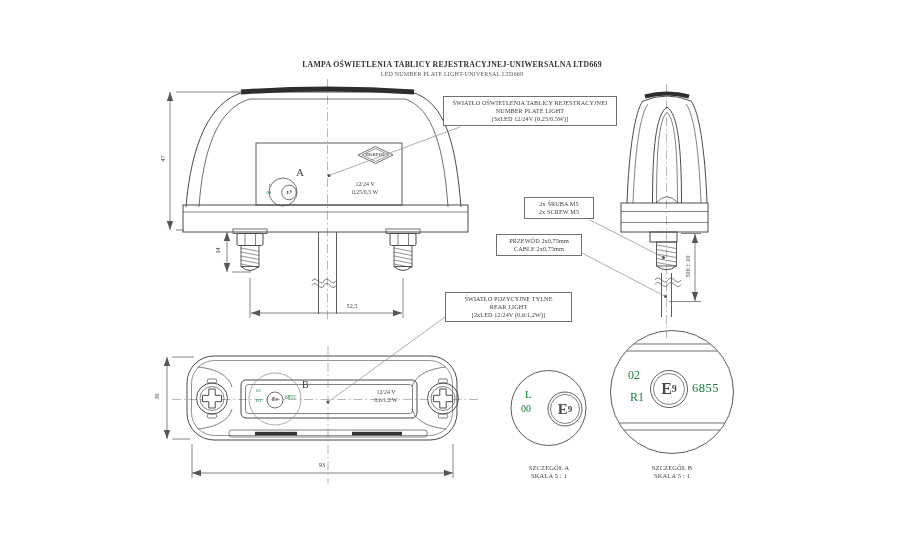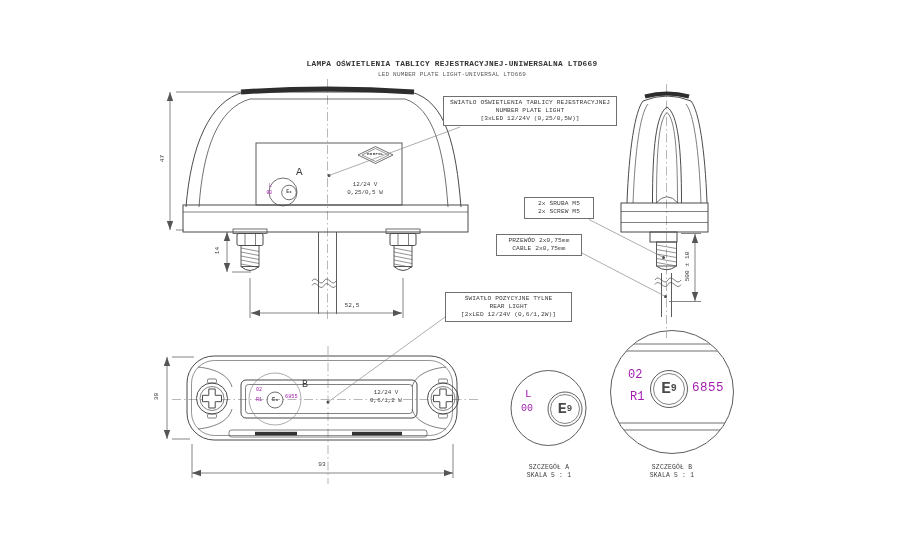--- a/index.html
+++ b/index.html
@@ -1,32 +1,32 @@
 <!DOCTYPE html>
 <html><head>
 <meta charset="utf-8">
 <style>
   html,body{margin:0;padding:0;background:#fff;}
   .canvas{
     position:relative;width:900px;height:550px;background:#fff;overflow:hidden;
-    font-family:Liberation Mono, monospace;color:#3f3f3f;
+    font-family:Liberation Serif, serif;color:#3f3f3f;
   }
   .abs{position:absolute;}
   .ctr{text-align:center;}
   .t-title1{font-size:7.8px;font-weight:bold;letter-spacing:.25px;color:#333;}
   .t-title2{font-size:6px;color:#5a5a5a;letter-spacing:.2px;}
   .callout{
     position:absolute;border:0.8px solid #6f6f6f;background:#fff;
     font-size:6.2px;line-height:1.3;text-align:center;padding:2px 2px;
     color:#3c3c3c;letter-spacing:.1px;
   }
   .dim{font-size:6.2px;color:#3c3c3c;white-space:nowrap;}
   .rot{transform:rotate(-90deg);transform-origin:center center;}
   .cap{font-size:6.4px;color:#3c3c3c;letter-spacing:.2px;line-height:1.25;}
-  .mk{color:#a21caf;white-space:nowrap;line-height:1;}
+  .mk{color:#15803d;white-space:nowrap;line-height:1;}
   .ering{display:flex;align-items:center;justify-content:center;line-height:1;color:#4a4a4a;}
   .ering .big{font-weight:bold;}
   .ering .sml{font-weight:bold;}
   svg{position:absolute;left:0;top:0;}
   .small-letter{font-size:11px;color:#3c3c3c;}
 </style>
 </head>
 <body>
 
 <div class="canvas">

